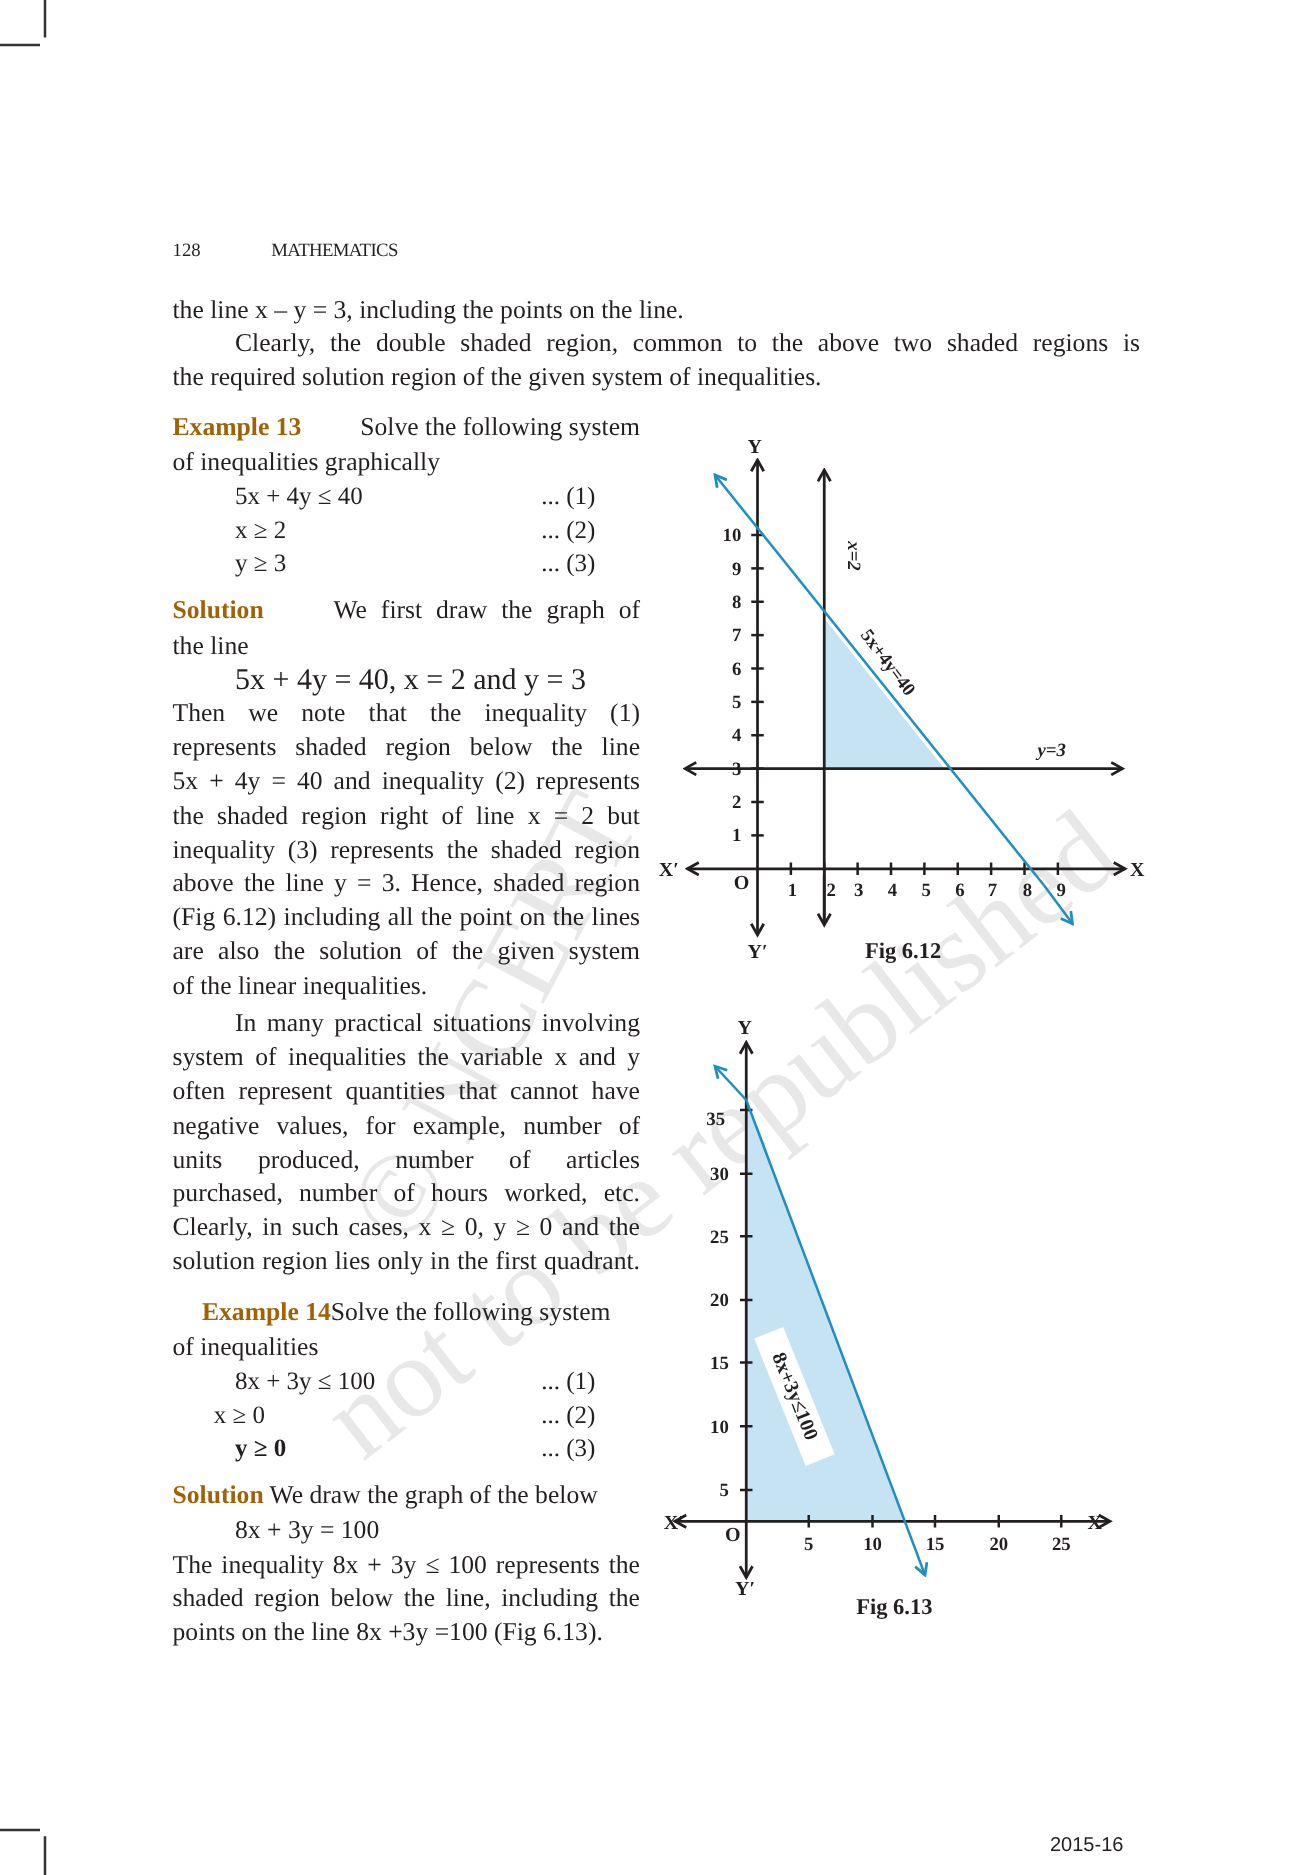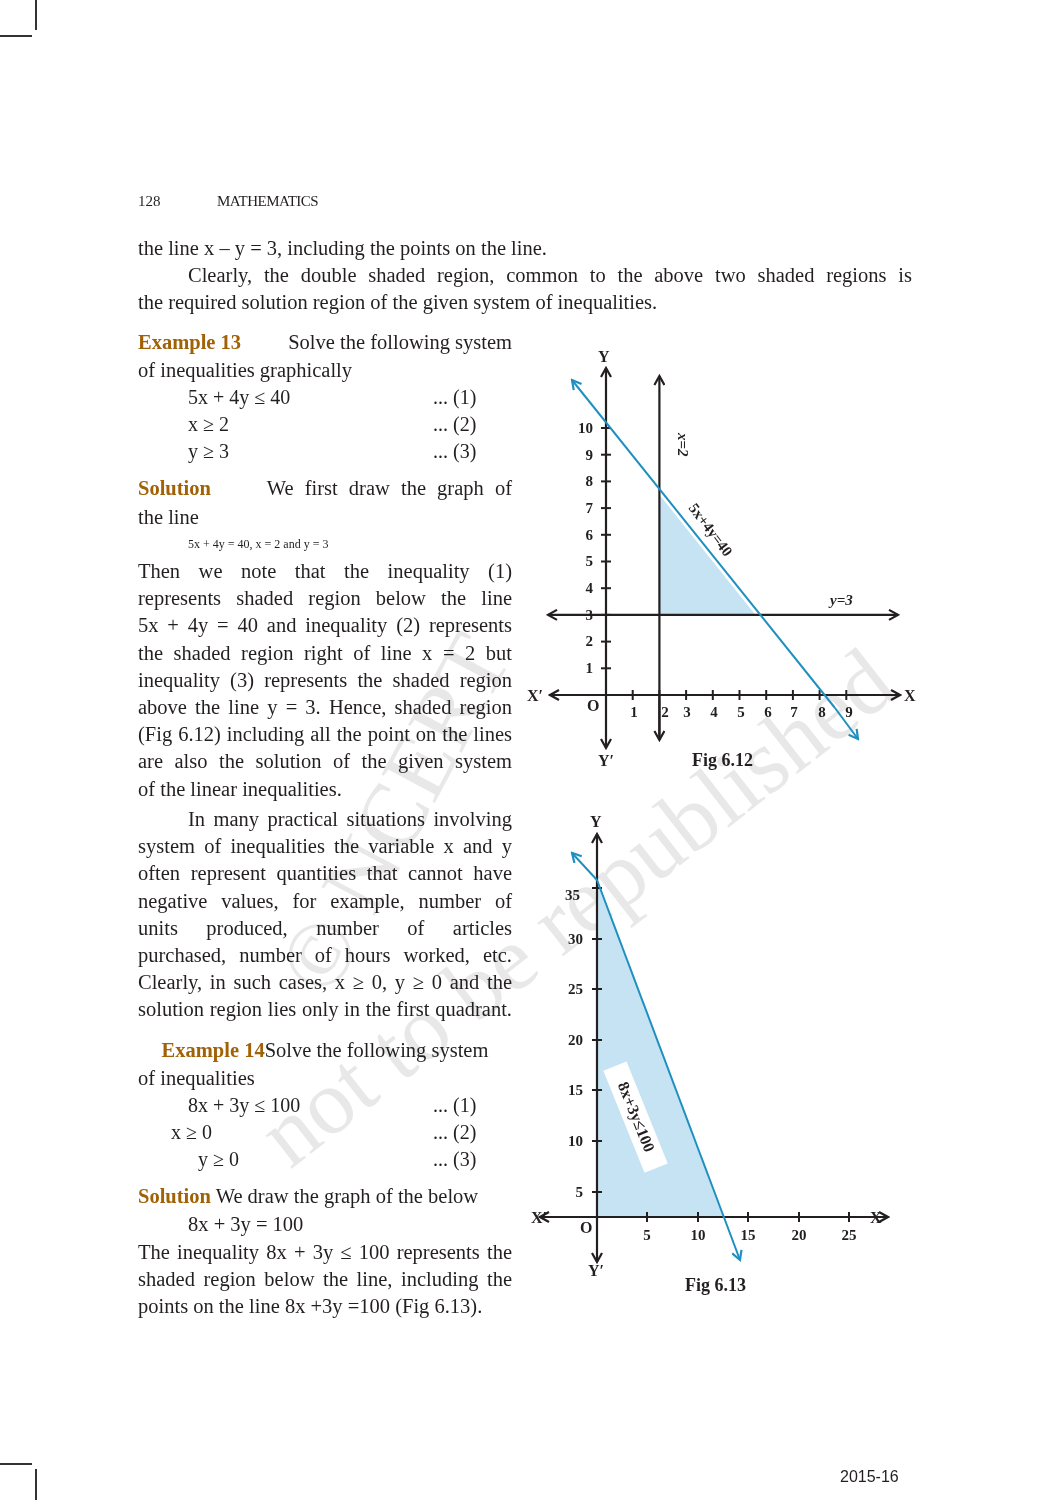--- a/index.html
+++ b/index.html
@@ -51,21 +51,21 @@
 <div class="eqrow" style="left:188px;top:413px;"><span>x ≥ 2</span></div>
 <div class="eqrow" style="left:433px;top:413px;"><span>... (2)</span></div>
 <div class="eqrow" style="left:188px;top:440px;"><span>y ≥ 3</span></div>
 <div class="eqrow" style="left:433px;top:440px;"><span>... (3)</span></div>
 
 <div class="p" style="left:138px;top:475px;width:374px;display:flex;justify-content:space-between;">
   <span class="blue">Solution</span>
   <span style="word-spacing:6px;">We first draw the graph of</span>
 </div>
 <div class="p" style="left:138px;top:504px;">the line</div>
-<div class="p" style="left:188px;top:531px;font-size:12px;">5x + 4y = 40,  x = 2 and y = 3</div>
+<div class="p" style="left:188px;top:531px;font-size:24px;">5x + 4y = 40,  x = 2 and y = 3</div>
 
 <div class="col" style="top:558px;">
   <span class="line">Then we note that the inequality (1)</span>
   <span class="line">represents shaded region below the line</span>
   <span class="line">5x + 4y = 40 and inequality (2) represents</span>
   <span class="line">the shaded region right of line x = 2 but</span>
   <span class="line">inequality (3) represents the shaded region</span>
   <span class="line">above the line y = 3. Hence, shaded region</span>
   <span class="line">(Fig 6.12) including all the point on the lines</span>
   <span class="line">are also the solution of the given system</span>
@@ -86,21 +86,21 @@
 <div class="p" style="left:138px;top:1037px;width:374px;display:flex;justify-content:center;">
   <span class="blue">Example 14</span>
   <span>Solve the following system</span>
 </div>
 <div class="p" style="left:138px;top:1065px;">of inequalities</div>
 
 <div class="eqrow" style="left:188px;top:1094px;"><span>8x + 3y ≤ 100</span></div>
 <div class="eqrow" style="left:433px;top:1094px;"><span>... (1)</span></div>
 <div class="eqrow" style="left:171px;top:1121px;"><span>x ≥ 0</span></div>
 <div class="eqrow" style="left:433px;top:1121px;"><span>... (2)</span></div>
-<div class="eqrow" style="left:198px;top:1148px;"><span>y ≥ 0</span></div>
+<div class="eqrow" style="left:188px;top:1148px;font-weight:bold;"><span>y ≥ 0</span></div>
 <div class="eqrow" style="left:433px;top:1148px;"><span>... (3)</span></div>
 
 <div class="p" style="left:138px;top:1183px;">
   <span class="blue">Solution</span>
   <span>We draw the graph of the below</span>
 </div>
 <div class="p" style="left:188px;top:1211px;">8x + 3y = 100</div>
 <div class="col" style="top:1239px;">
   <span class="line">The inequality 8x + 3y ≤ 100 represents the</span>
   <span class="line">shaded region below the line, including the</span>

